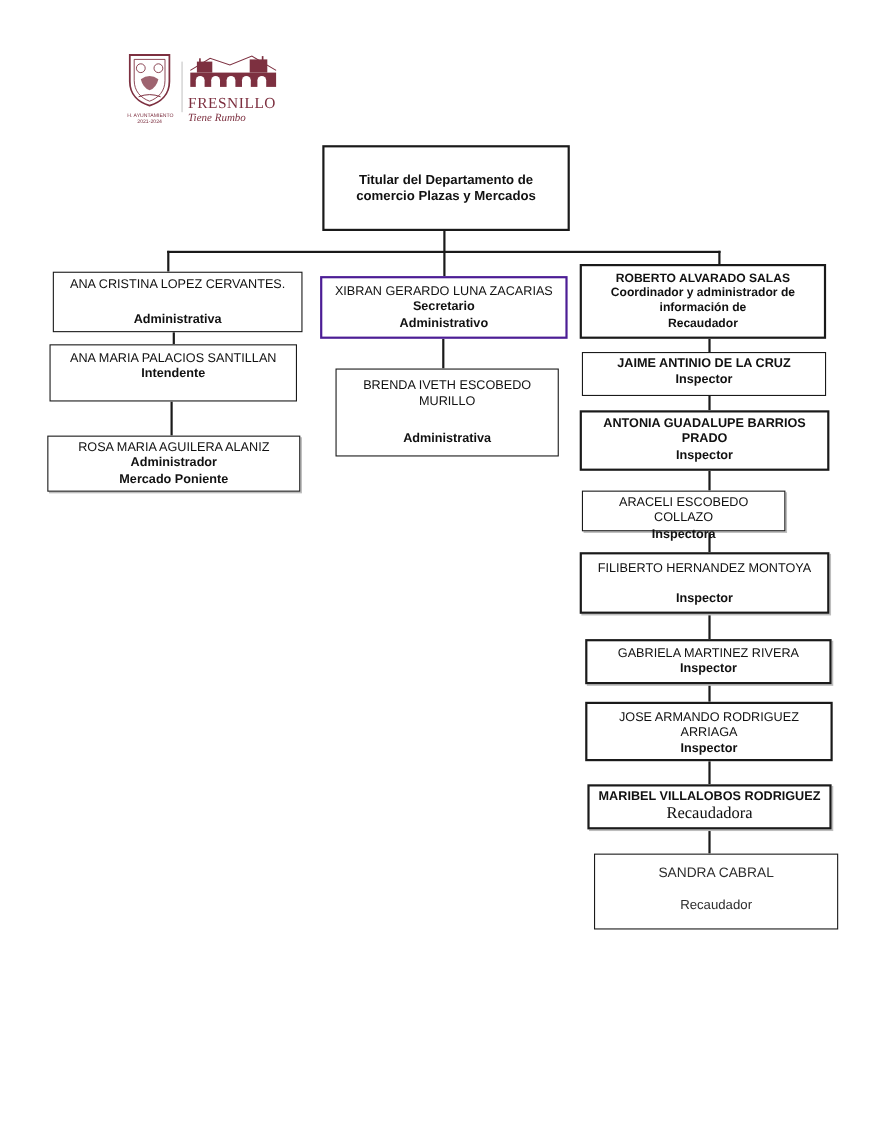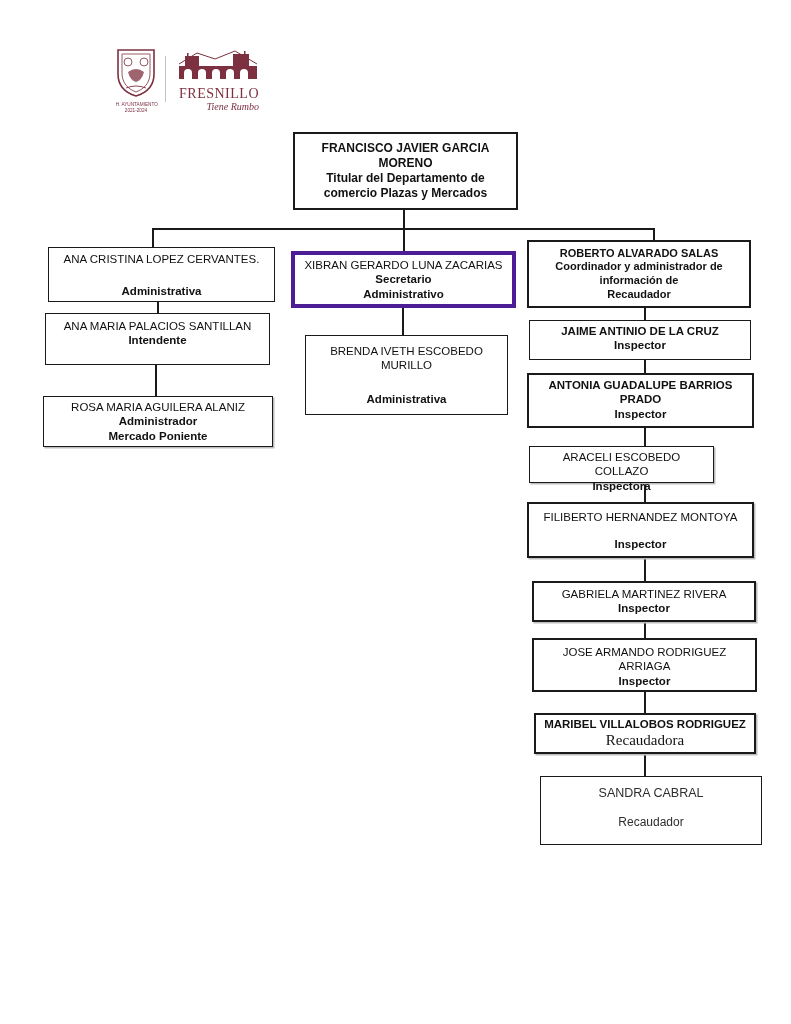--- a/index.html
+++ b/index.html
@@ -7,39 +7,39 @@
   body { font-family:"Liberation Sans", sans-serif; }
   .page {
     position:relative; width:791px; height:1024px; background:#ffffff;
     overflow:hidden; margin:0 auto;
   }
 
   
   .crest { position:absolute; left:110px; top:48px; width:52px; text-align:center; }
   .crest-caption { color:#7d3040; font-size:6px; line-height:1.05; transform:scale(.78); transform-origin:top center; white-space:nowrap; }
   .logo-divider { position:absolute; left:165px; top:56px; width:1px; height:46px; background:#c5c5c5; }
-  .bridgelogo { position:absolute; left:171px; top:50px; width:88px; text-align:right; }
+  .bridgelogo { position:absolute; left:171px; top:50px; width:88px; text-align:left; }
   .logo-word { color:#7d3040; font-family:"Liberation Serif", serif; font-size:14px; letter-spacing:.5px; line-height:1; margin-top:1px; }
   .logo-tag  { color:#7d3040; font-family:"Liberation Serif", serif; font-style:italic; font-size:10px; line-height:1.1; }
   .page-title {
     position:absolute; left:263px; top:63px; width:520px;
     font-size:24px; font-weight:bold; color:#8b8b8b; letter-spacing:-0.6px; white-space:nowrap;
   }
 
   
   .node {
     position:absolute; background:#fff; border:1.5px solid #1a1a1a;
     display:flex; flex-direction:column; align-items:center; text-align:center;
     font-size:11.5px; color:#111; line-height:1.25; padding:2px 6px;
   }
   .node .nm { display:block; }
   .node .rl { display:block; font-weight:bold; }
   .bold .nm { font-weight:bold; }
   .thick { border-width:2px; }
-  .grayborder { border:4px solid #4c1d95; }
+  .grayborder { border:2px solid #4c1d95; }
   .shadow { box-shadow:1.5px 1.5px 0 #bdbdbd; }
 
   .n-francisco { left:293px; top:132px; width:225px; height:78px; justify-content:center; font-size:12px; }
   .n-francisco .nm, .n-francisco .rl { font-weight:bold; }
   .n-anacristina { left:48px;  top:247px; width:227px; height:55px; justify-content:space-between; padding-top:4px; padding-bottom:3px; }
   .n-anamaria   { left:45px;  top:313px; width:225px; height:52px; padding-top:5px; }
   .n-rosa       { left:43px;  top:396px; width:230px; height:51px; justify-content:center; }
   .n-xibran     { left:291px; top:251px; width:225px; height:57px; justify-content:center; }
   .n-brenda     { left:305px; top:335px; width:203px; height:80px; justify-content:space-between; padding-top:8px; padding-bottom:8px; }
   .n-roberto    { left:527px; top:240px; width:224px; height:68px; justify-content:center; font-size:11px; }
@@ -115,21 +115,20 @@
   <div class="cv" style="left:644px; top:308px; height:12px;"></div>
   <div class="cv" style="left:644px; top:360px; height:13px;"></div>
   <div class="cv" style="left:644px; top:428px; height:18px;"></div>
   <div class="cv" style="left:644px; top:483px; height:19px;"></div>
   <div class="cv" style="left:644px; top:558px; height:23px;"></div>
   <div class="cv" style="left:644px; top:622px; height:16px;"></div>
   <div class="cv" style="left:644px; top:692px; height:21px;"></div>
   <div class="cv" style="left:644px; top:754px; height:22px;"></div>
 
   <div class="node n-francisco thick">
-    <span class="nm">FRANCISCO JAVIER GARCIA MORENO</span>
     <span class="rl">Titular del Departamento de comercio Plazas y Mercados</span>
   </div>
 
   <div class="node n-anacristina">
     <span class="nm">ANA CRISTINA LOPEZ CERVANTES.</span>
     <span class="rl">Administrativa</span>
   </div>
 
   <div class="node n-rosa shadow">
     <span class="nm">ROSA MARIA AGUILERA ALANIZ</span>

